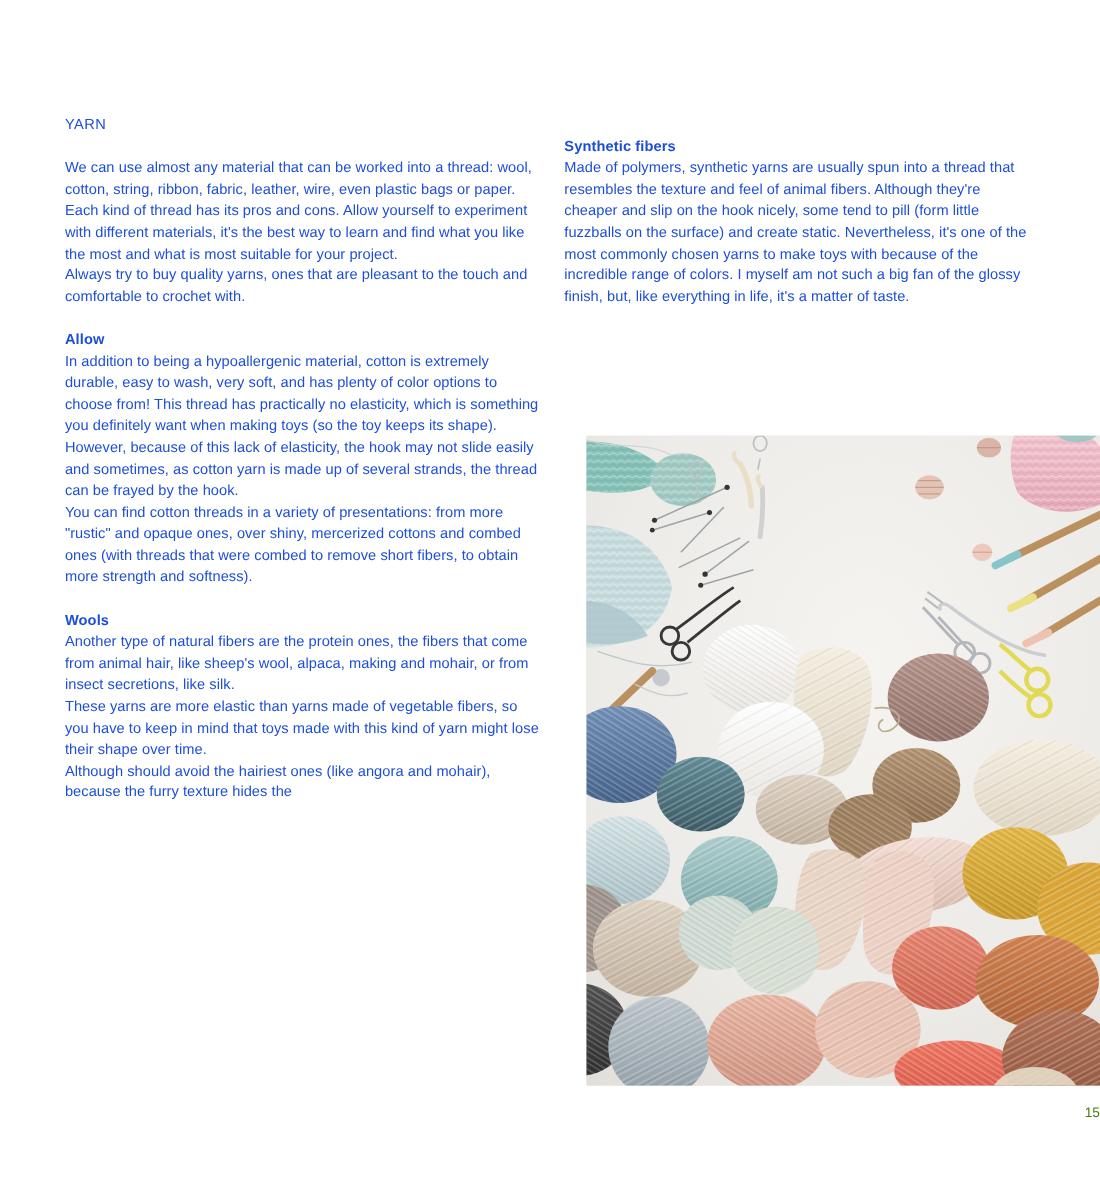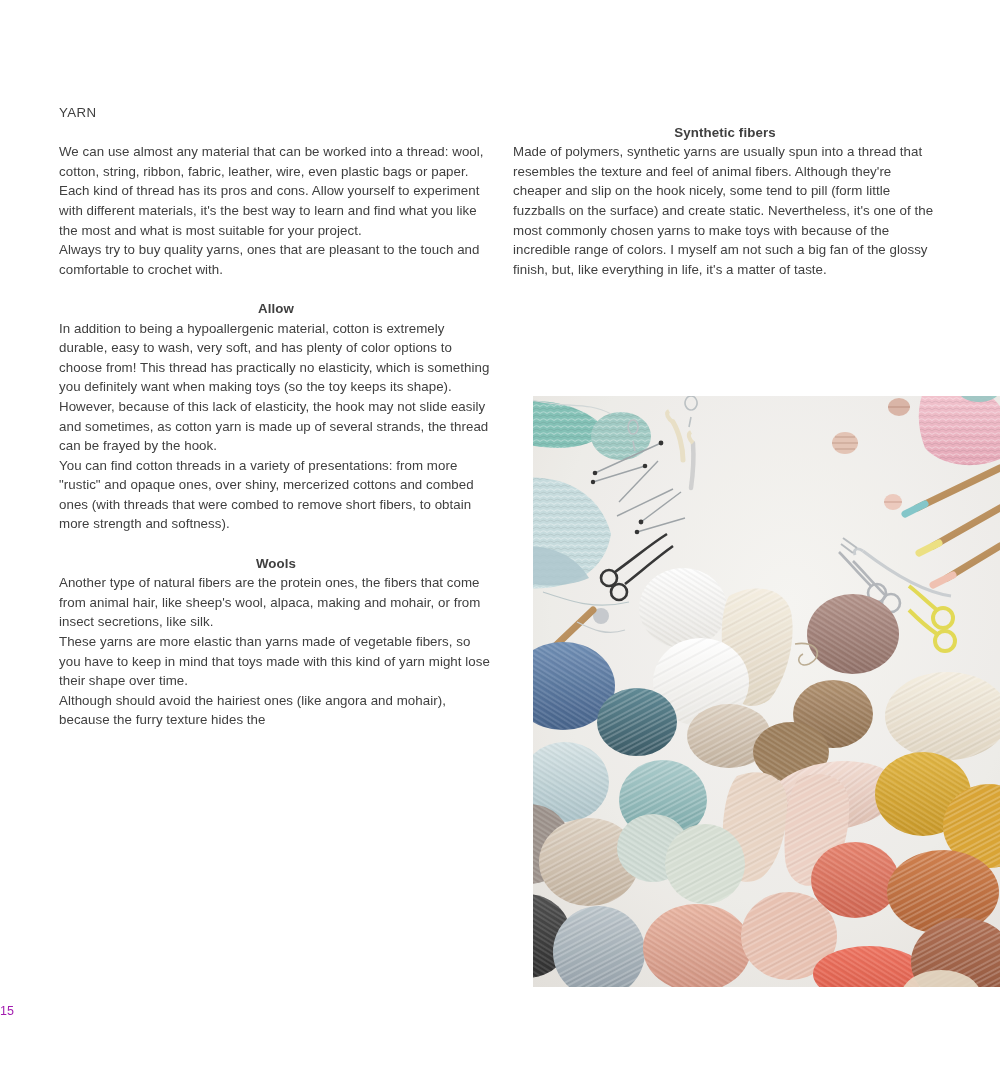--- a/index.html
+++ b/index.html
@@ -16,41 +16,40 @@
     font-family: "Liberation Sans", sans-serif;
     color: #1a1a1a;
     overflow: hidden;
   }
 
   
   .col {
     position: absolute;
     font-size: 13.3px;
     line-height: 19.6px;
-    color: #404040;
+    color: #1d4ed8;
     letter-spacing: 0.05px;
     -webkit-font-smoothing: antialiased;
   }
   .col-left  { left: 59px;  top: 103px; width: 434px; }
   .col-right { left: 513px; top: 103px; width: 424px; }
 
   .section-title {
     font-size: 13.3px;
     line-height: 19.6px;
     font-weight: 400;
     margin: 0;
     letter-spacing: 0.4px;
   }
   .sub-head {
     font-size: 13.3px;
     line-height: 19.6px;
     font-weight: 700;
     margin: 0;
     letter-spacing: 0.1px;
-    text-align: center;
   }
   p.body {
     margin: 0;
     text-align: left;
   }
   .gap-lg { height: 19.6px; }
   .gap-sm { height: 19.6px; }
 
   
   .photo {
@@ -63,23 +62,23 @@
     background: #eceae6;
   }
   .photo svg { display: block; width: 100%; height: 100%; }
 
   
   .folio {
     position: absolute;
     left: 0;
     top: 1004px;
     width: 1000px;
-    text-align: left;
+    text-align: right;
     font-size: 12.5px;
-    color: #a21caf;
+    color: #4d7c0f;
   }
 </style>
 </head>
 <body>
 
 <div class="page">
 
   <div class="col col-left">
 
     <h1 class="section-title">YARN</h1>

